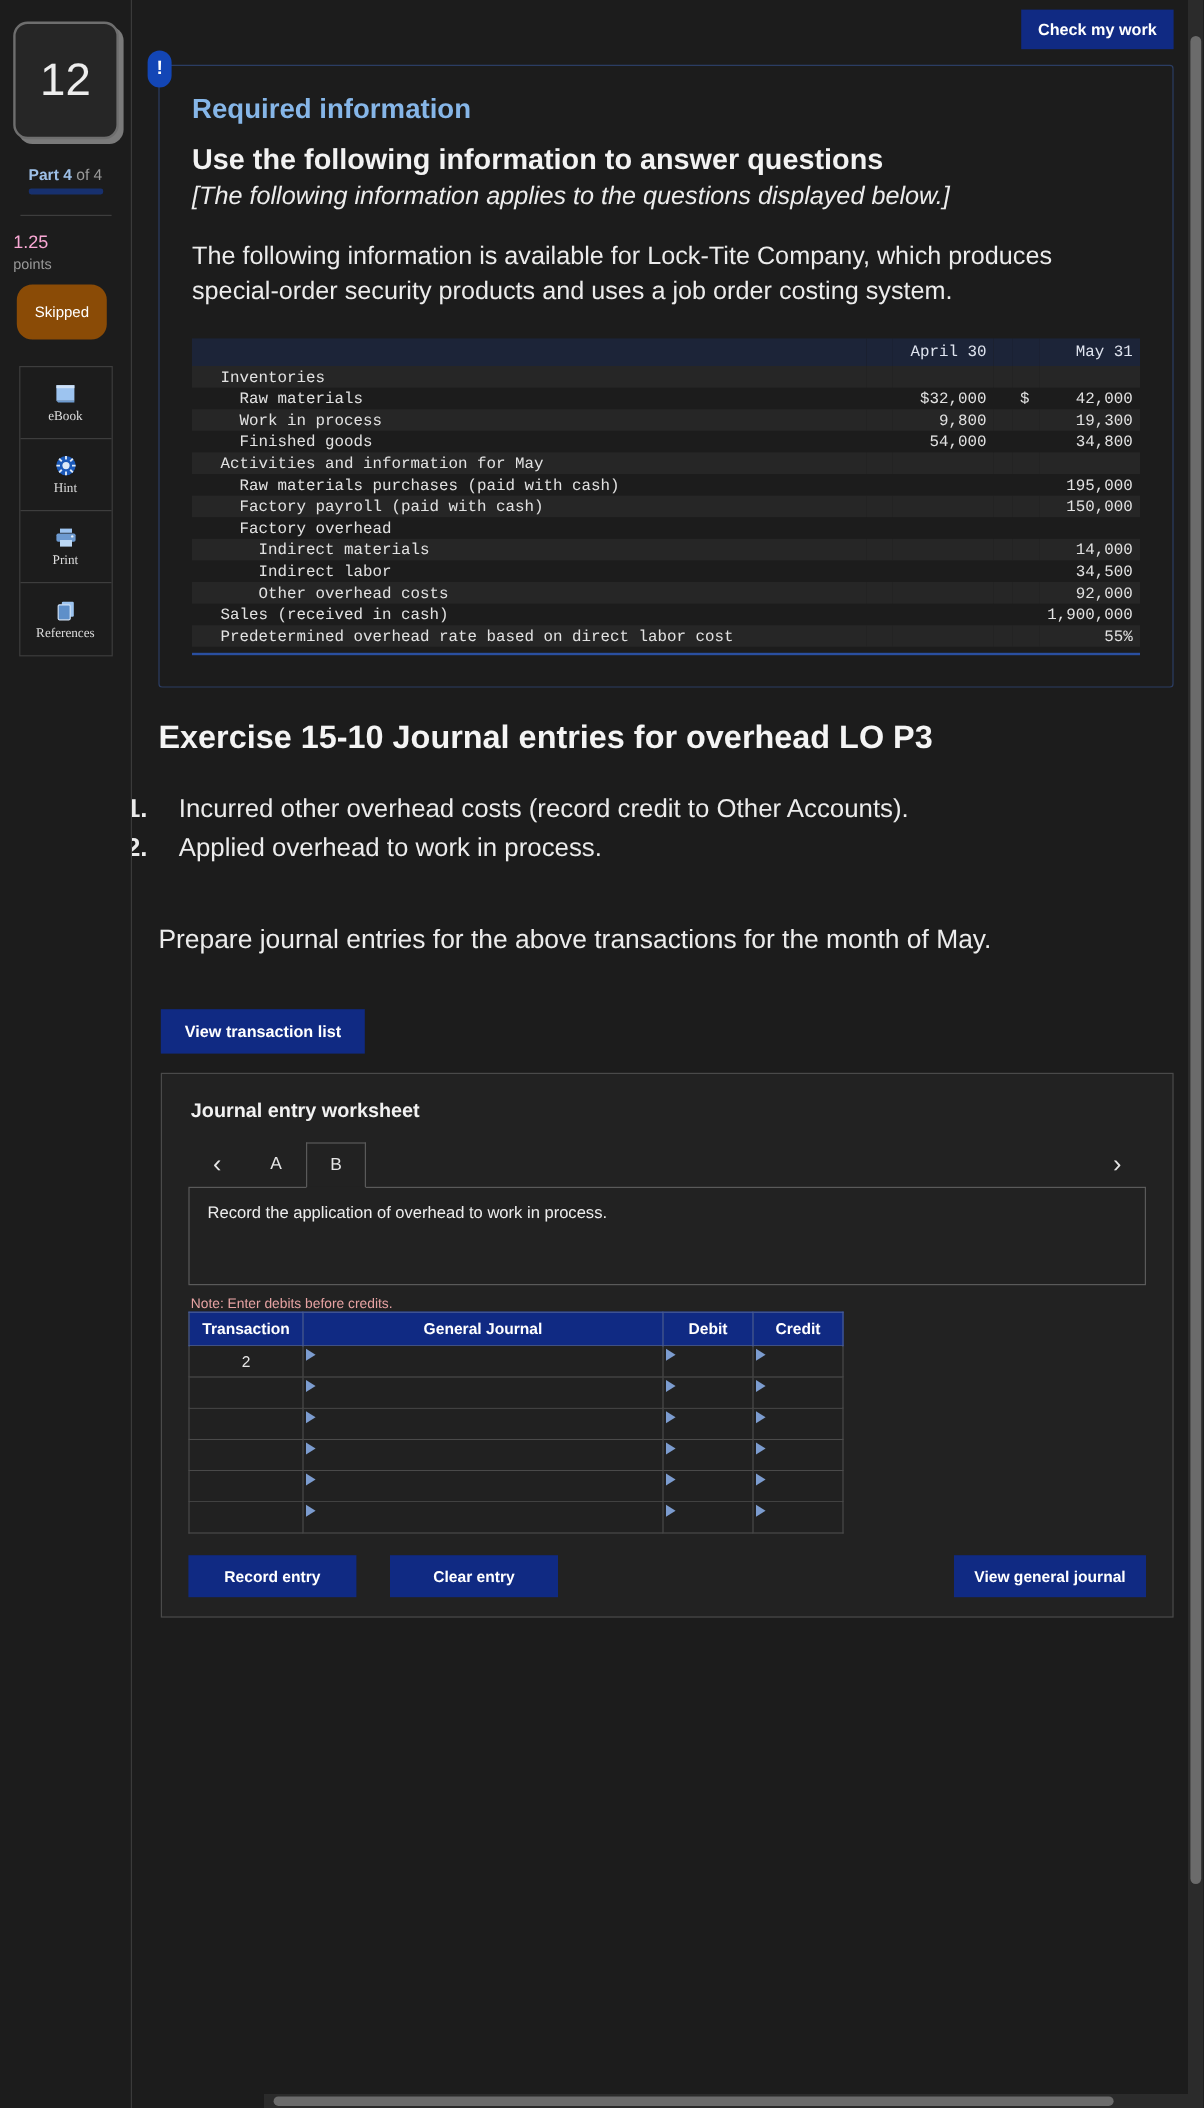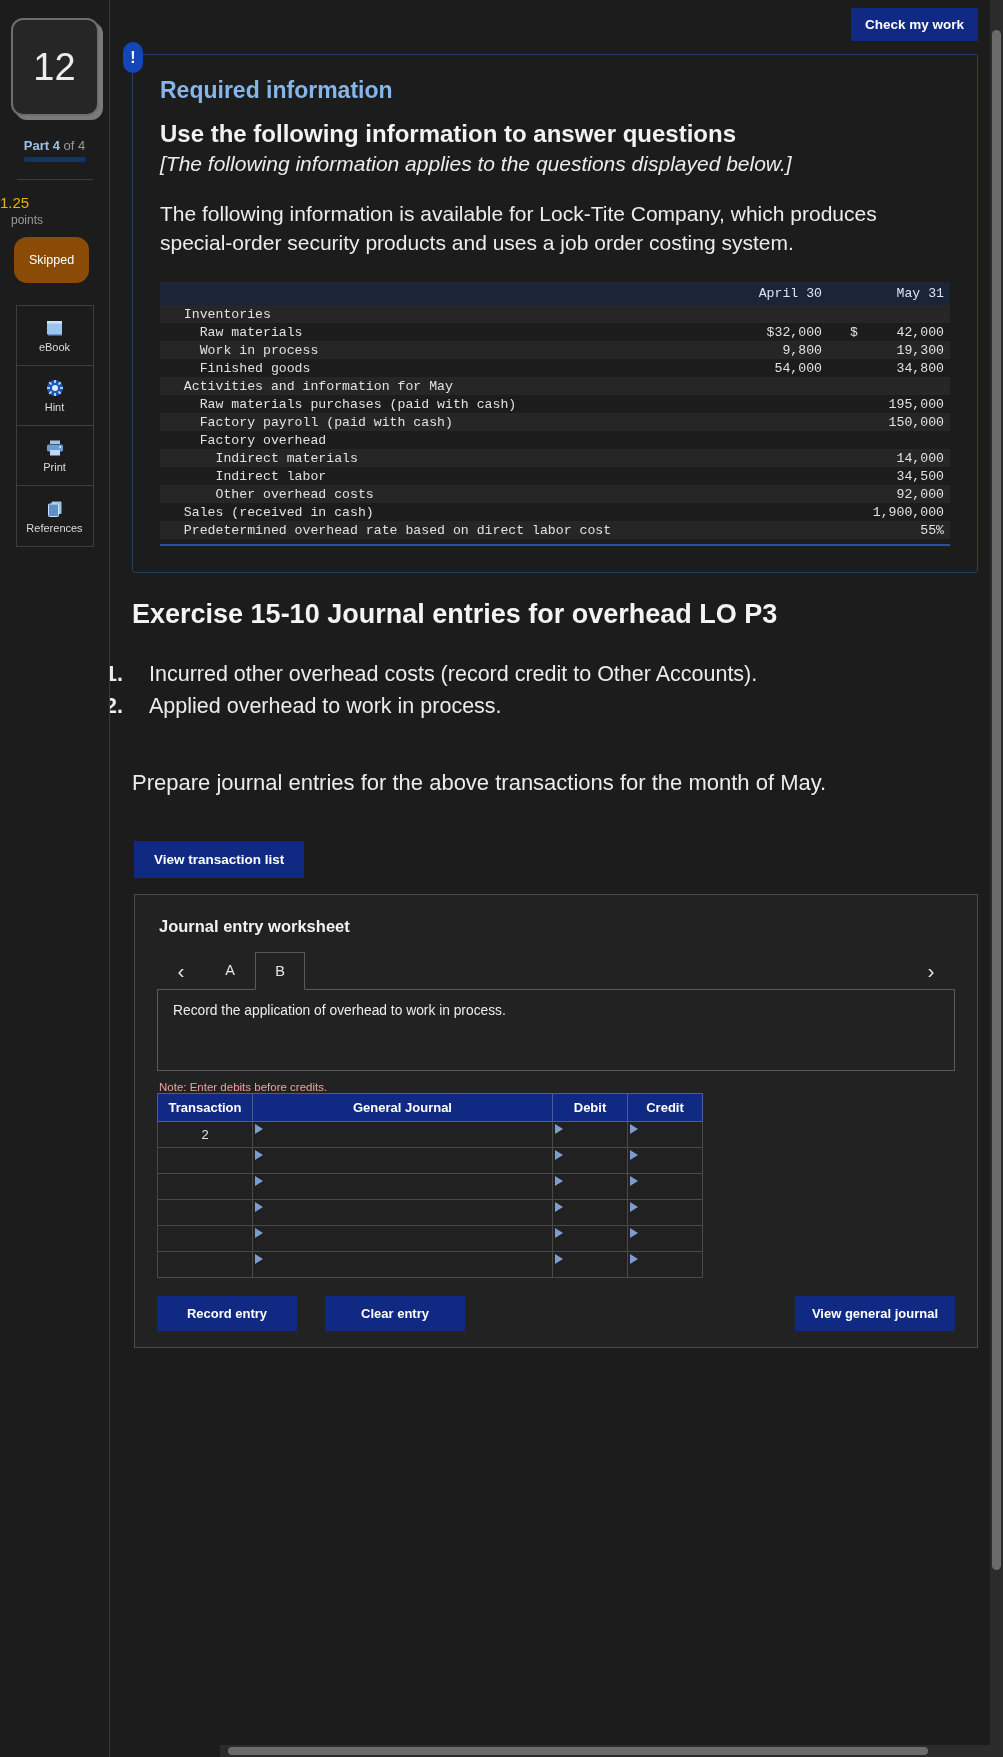--- a/index.html
+++ b/index.html
@@ -35,28 +35,28 @@
     text-align: center; margin-top: 22px;
     font-size: 13px; color: #8fa8c8;
   }
   .partline b { color: #9ec0e8; }
   .partline .of { color: #9a9a9a; }
   .progressbar {
     width: 62px; height: 5px; margin: 4px auto 0 auto;
     background: #17306e; border-radius: 2px;
   }
   .hr { width: 76px; height: 1px; background: #3d3d3d; margin: 17px auto 0 auto; }
-  .pointsval { margin-top: 14px; padding-left: 0; font-size: 15px; color: #eab308; }
+  .pointsval { margin-top: 14px; padding-left: 11px; font-size: 15px; color: #f9a8d4; }
   .pointslbl { padding-left: 11px; font-size: 12px; color: #9a9a9a; margin-top: 2px; }
   .skipped {
     display: inline-block; margin: 10px 0 0 14px;
     background: #8a4b06; color: #fff;
     border-radius: 13px; padding: 16px 15px; font-size: 12.5px;
   }
-  .toolbox { width: 78px; margin: 22px auto 0 auto; border: 1px solid #3d3d3d; }
+  .toolbox { width: 78px; margin: 22px auto 0 auto; border: 1px solid #3d3d3d; font-family: Liberation Serif, serif; }
   .tool {
     height: 60px; border-bottom: 1px solid #3d3d3d;
     display: flex; flex-direction: column;
     align-items: center; justify-content: center; gap: 3px;
   }
   .tool:last-child { border-bottom: none; }
   .tool .lbl { font-size: 11px; color: #dcdcdc; }
   .tool svg { display: block; }
 
   

